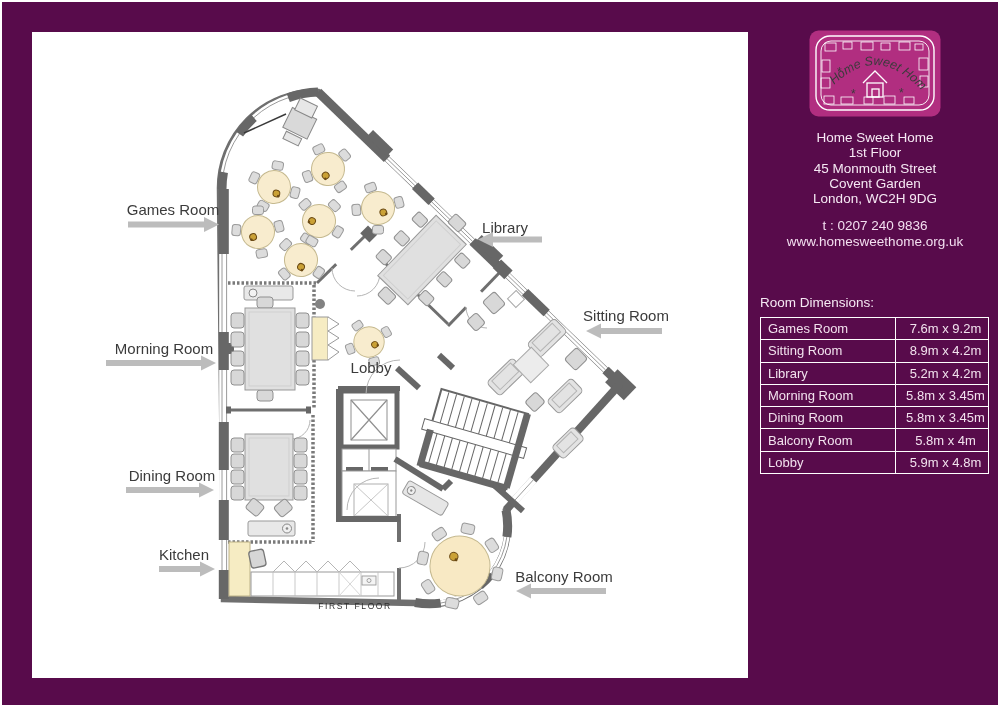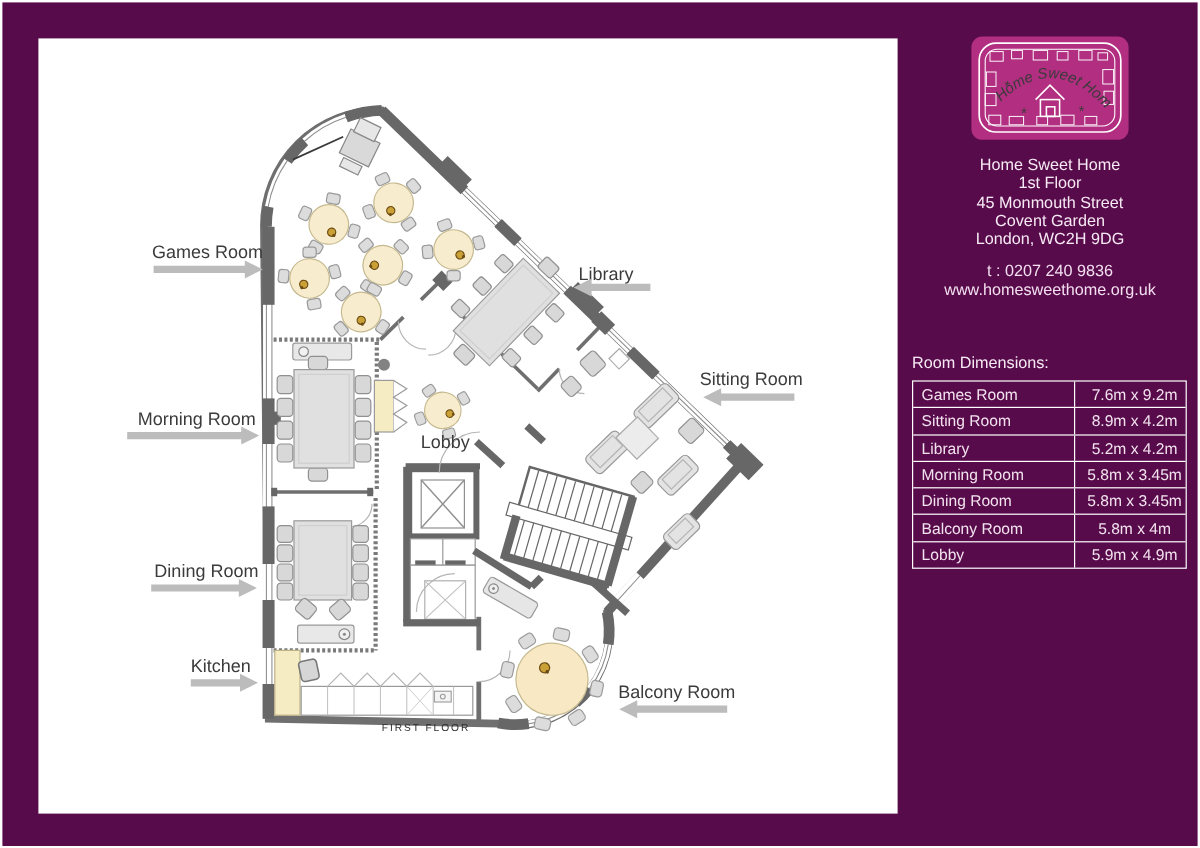--- a/index.html
+++ b/index.html
@@ -452,18 +452,18 @@
         <div class="dim-row">
           <div class="dim-room">Dining Room</div>
           <div class="dim-size">5.8m x 3.45m</div>
         </div>
         <div class="dim-row">
           <div class="dim-room">Balcony Room</div>
           <div class="dim-size">5.8m x 4m</div>
         </div>
         <div class="dim-row">
           <div class="dim-room">Lobby</div>
-          <div class="dim-size">5.9m x 4.9m</div>
+          <div class="dim-size">5.9m x 4.8m</div>
         </div>
       </div>
     </div>
   </div>
 </div>
 
 </body></html>

